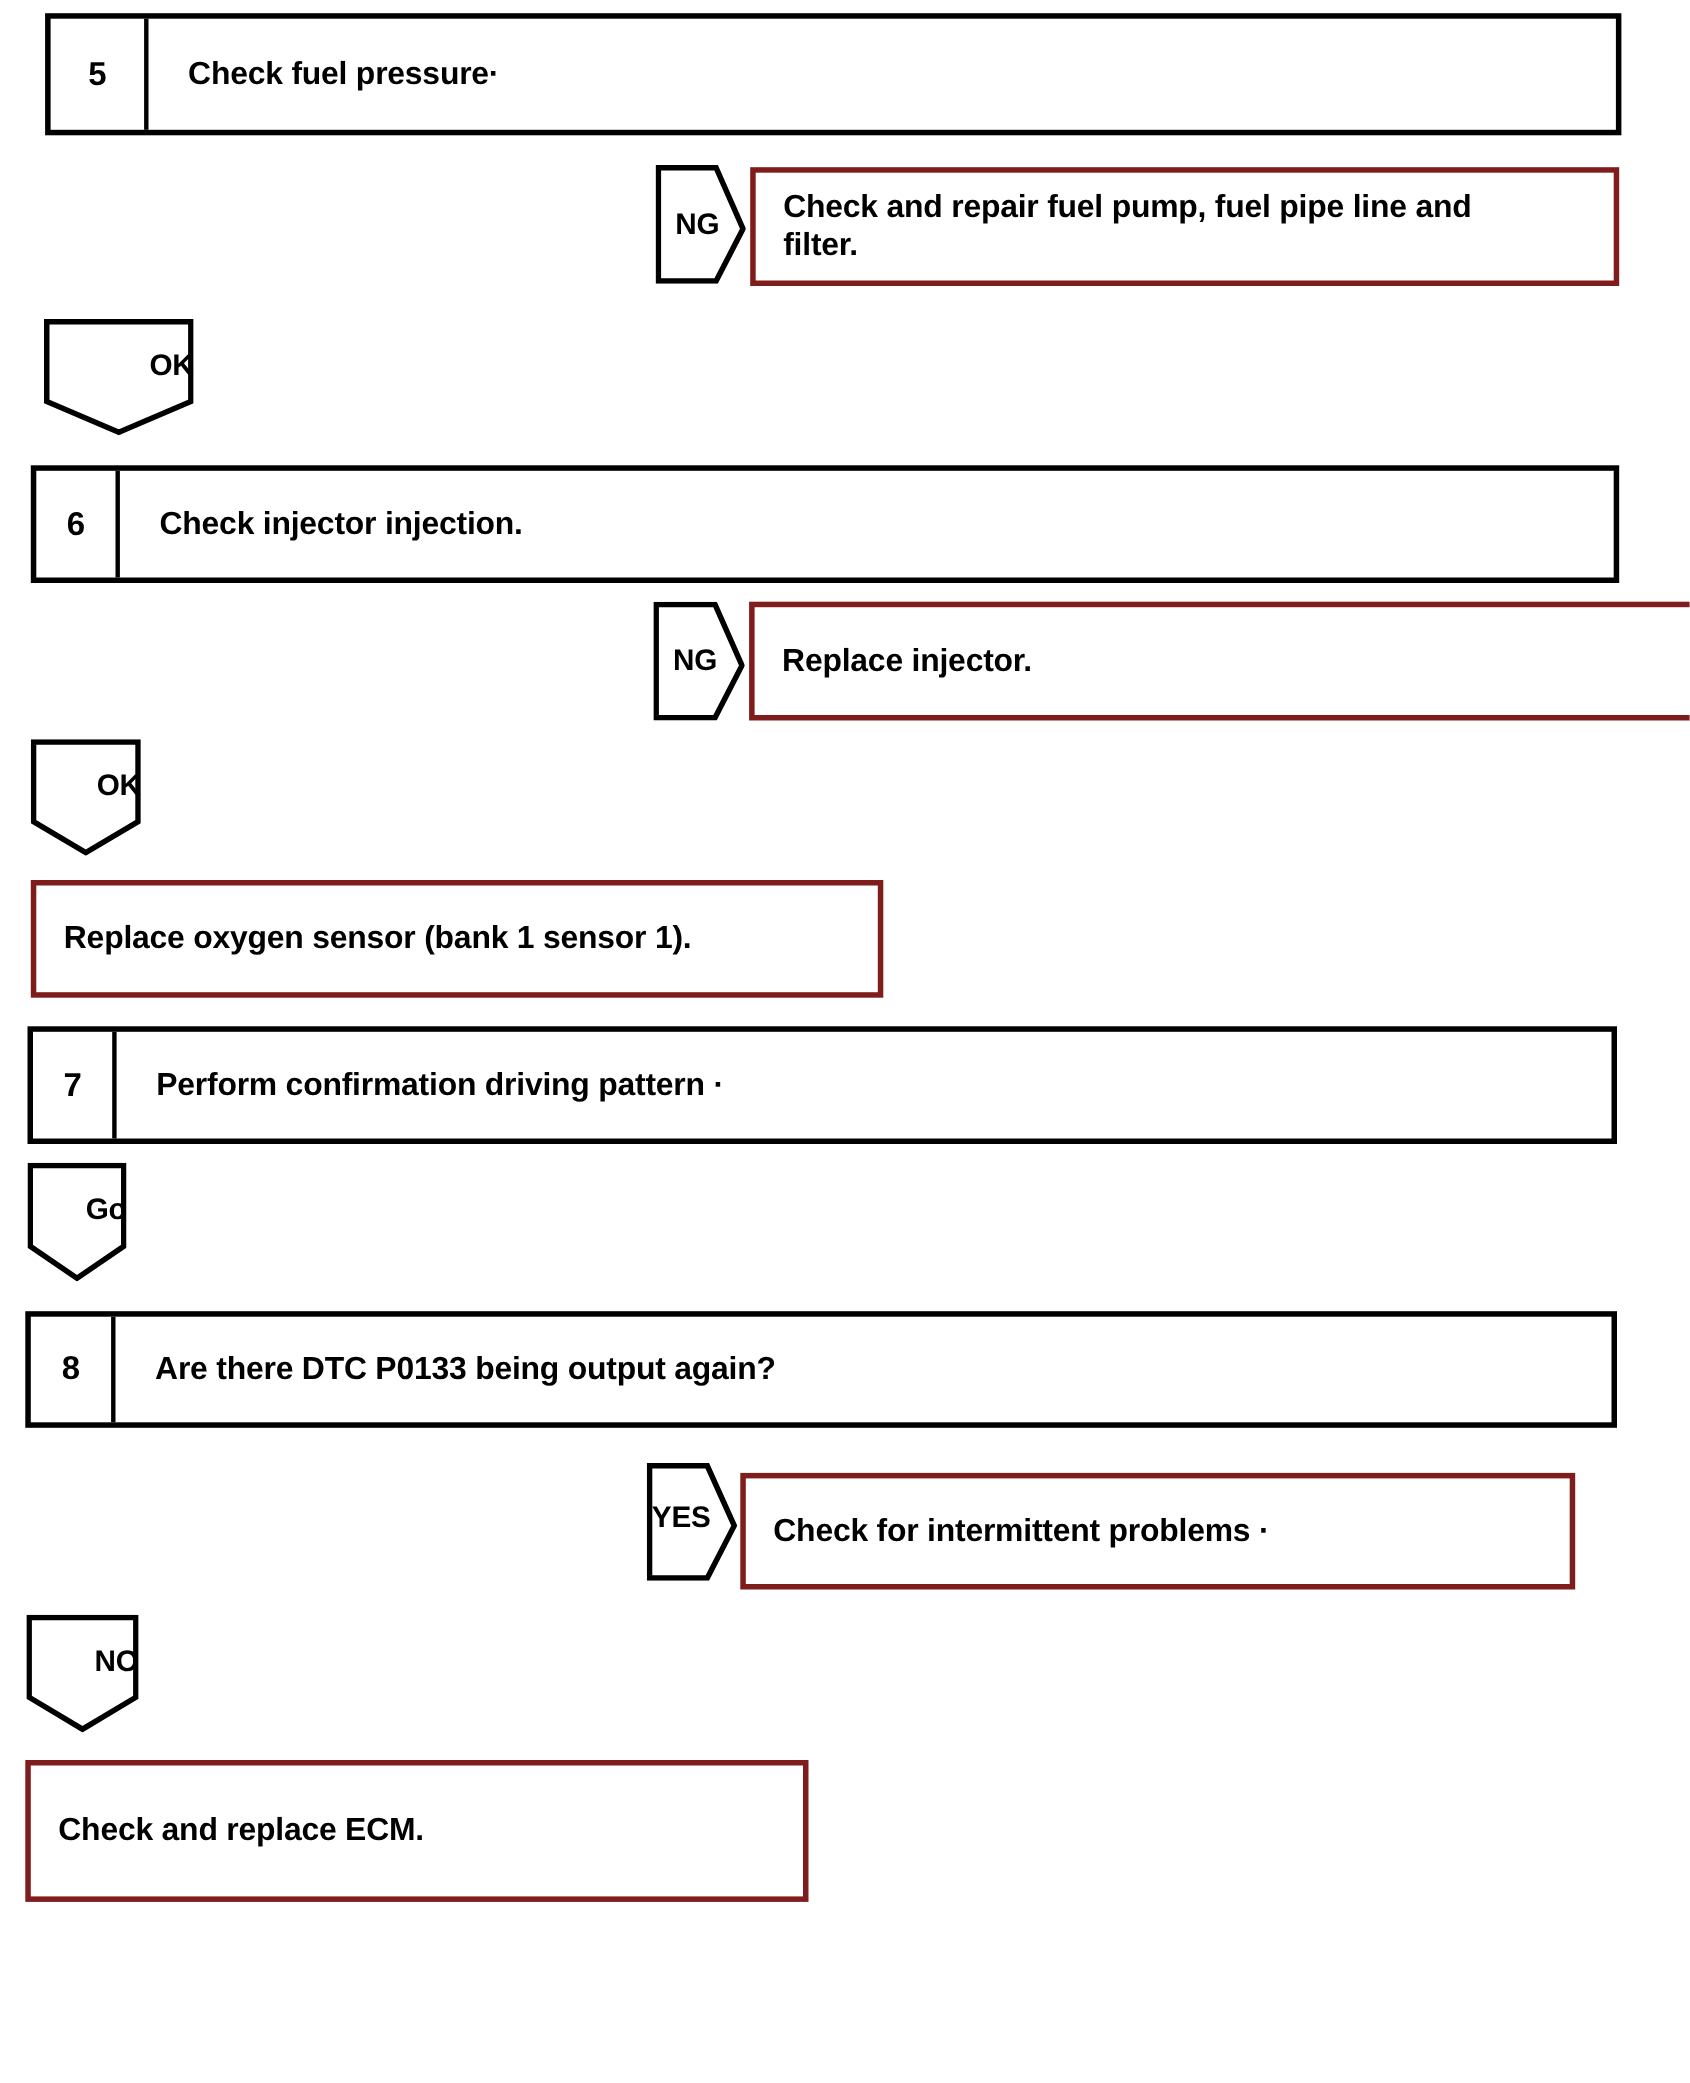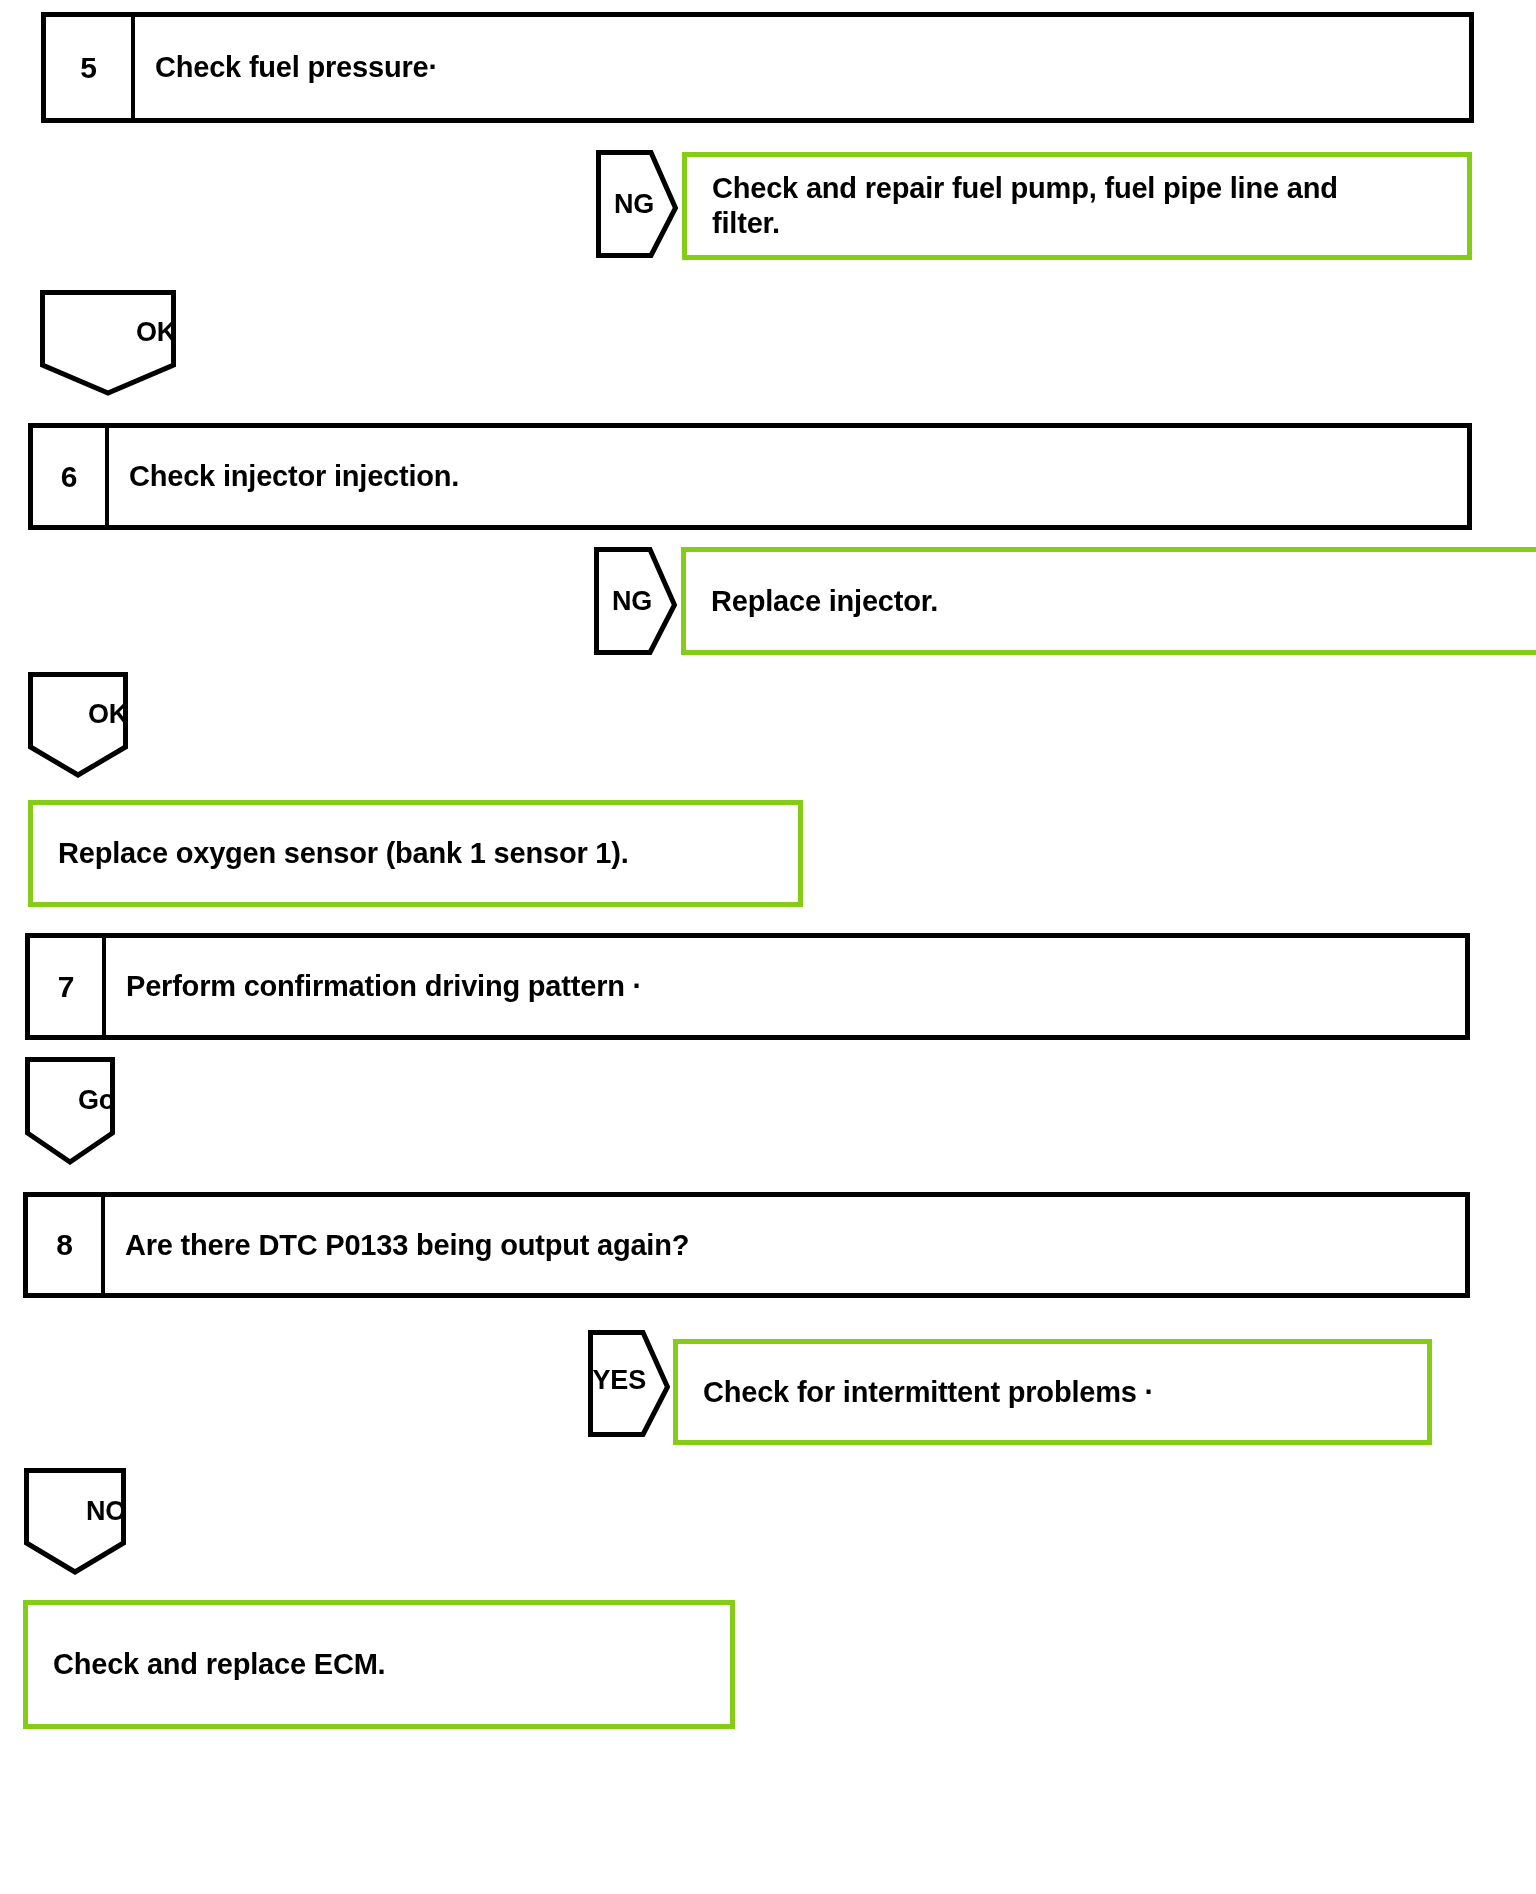--- a/index.html
+++ b/index.html
@@ -30,29 +30,29 @@
     align-items: center;
     justify-content: center;
     font-weight: bold;
     font-size: 30px;
     flex: 0 0 auto;
     box-sizing: border-box;
   }
   .step-label {
     display: flex;
     align-items: center;
-    padding-left: 20px;
+    padding-left: 36px;
     font-weight: bold;
     font-size: 29px;
     letter-spacing: -0.2px;
     white-space: nowrap;
   }
   .action-box {
     position: absolute;
-    border: 5px solid #84cc16;
+    border: 5px solid #7f1d1d;
     background: #fff;
     box-sizing: border-box;
     display: flex;
     align-items: center;
   }
   .action-label {
     padding-left: 25px;
     font-weight: bold;
     font-size: 29px;
     letter-spacing: -0.2px;

